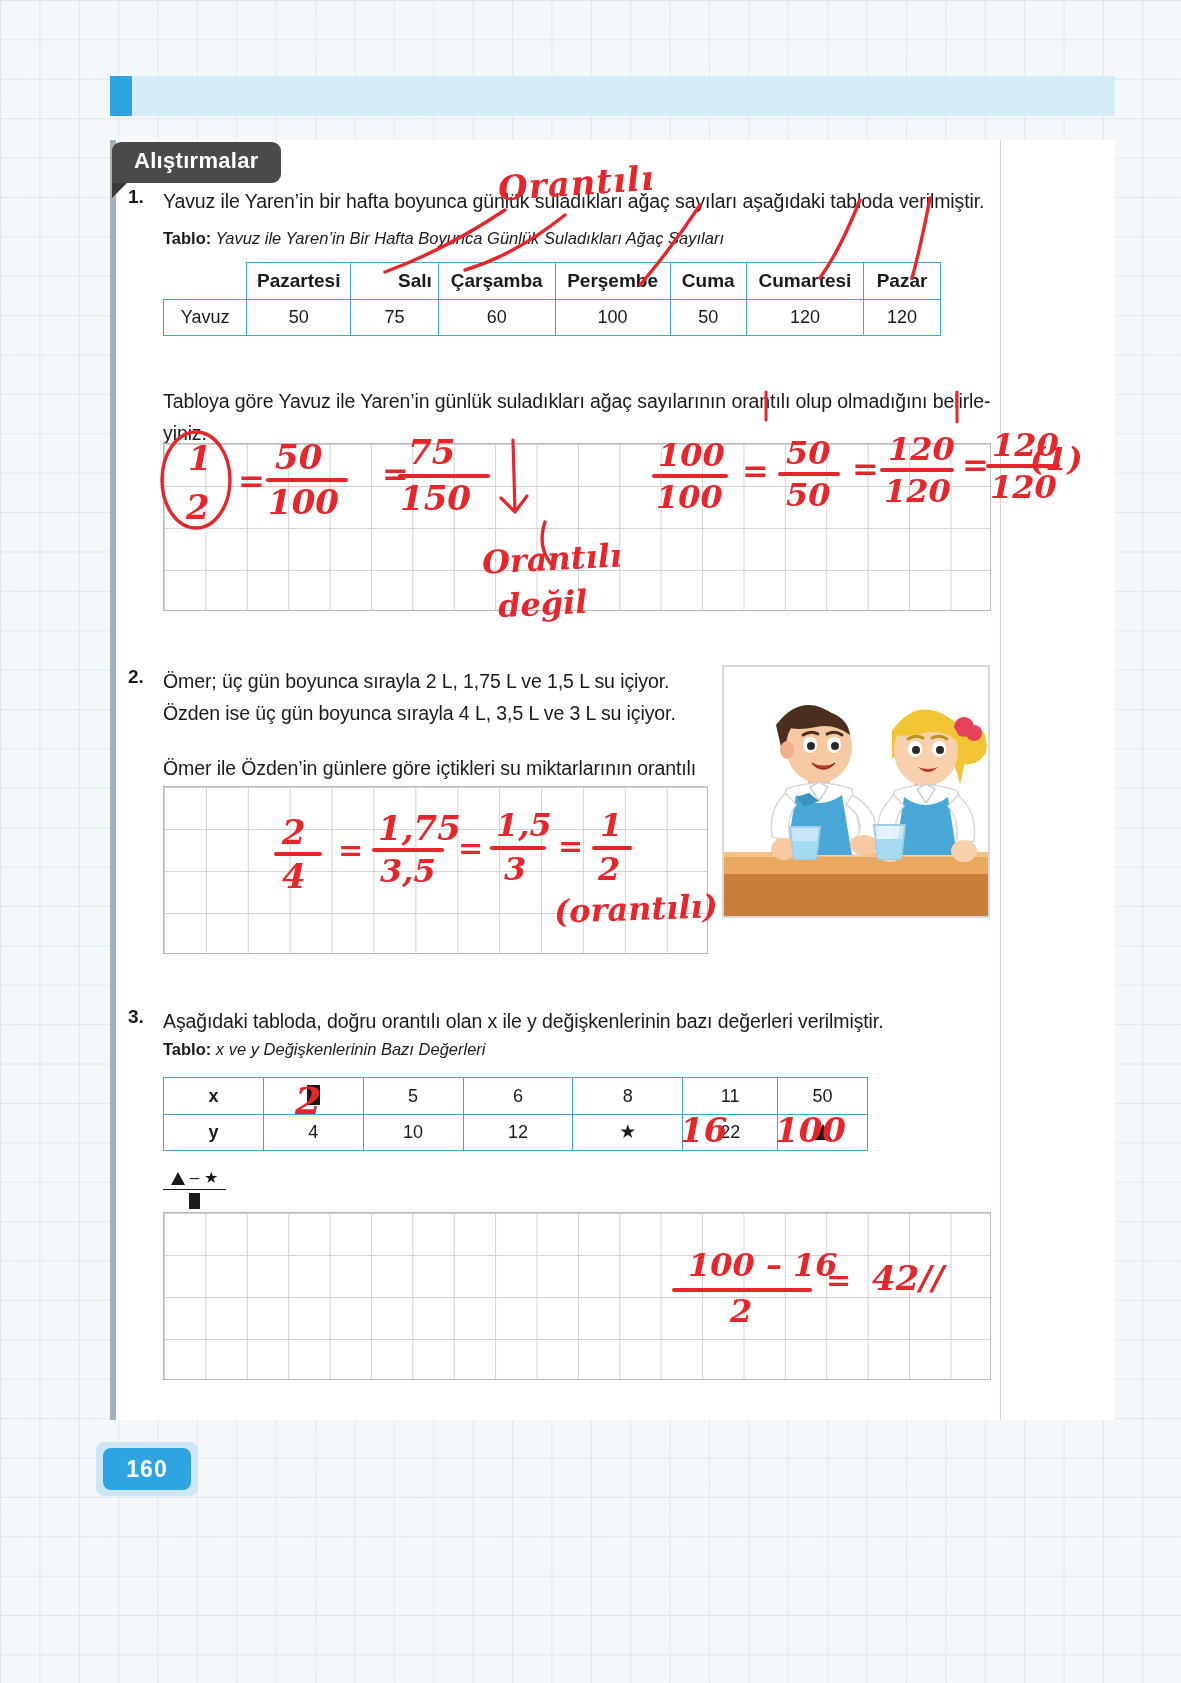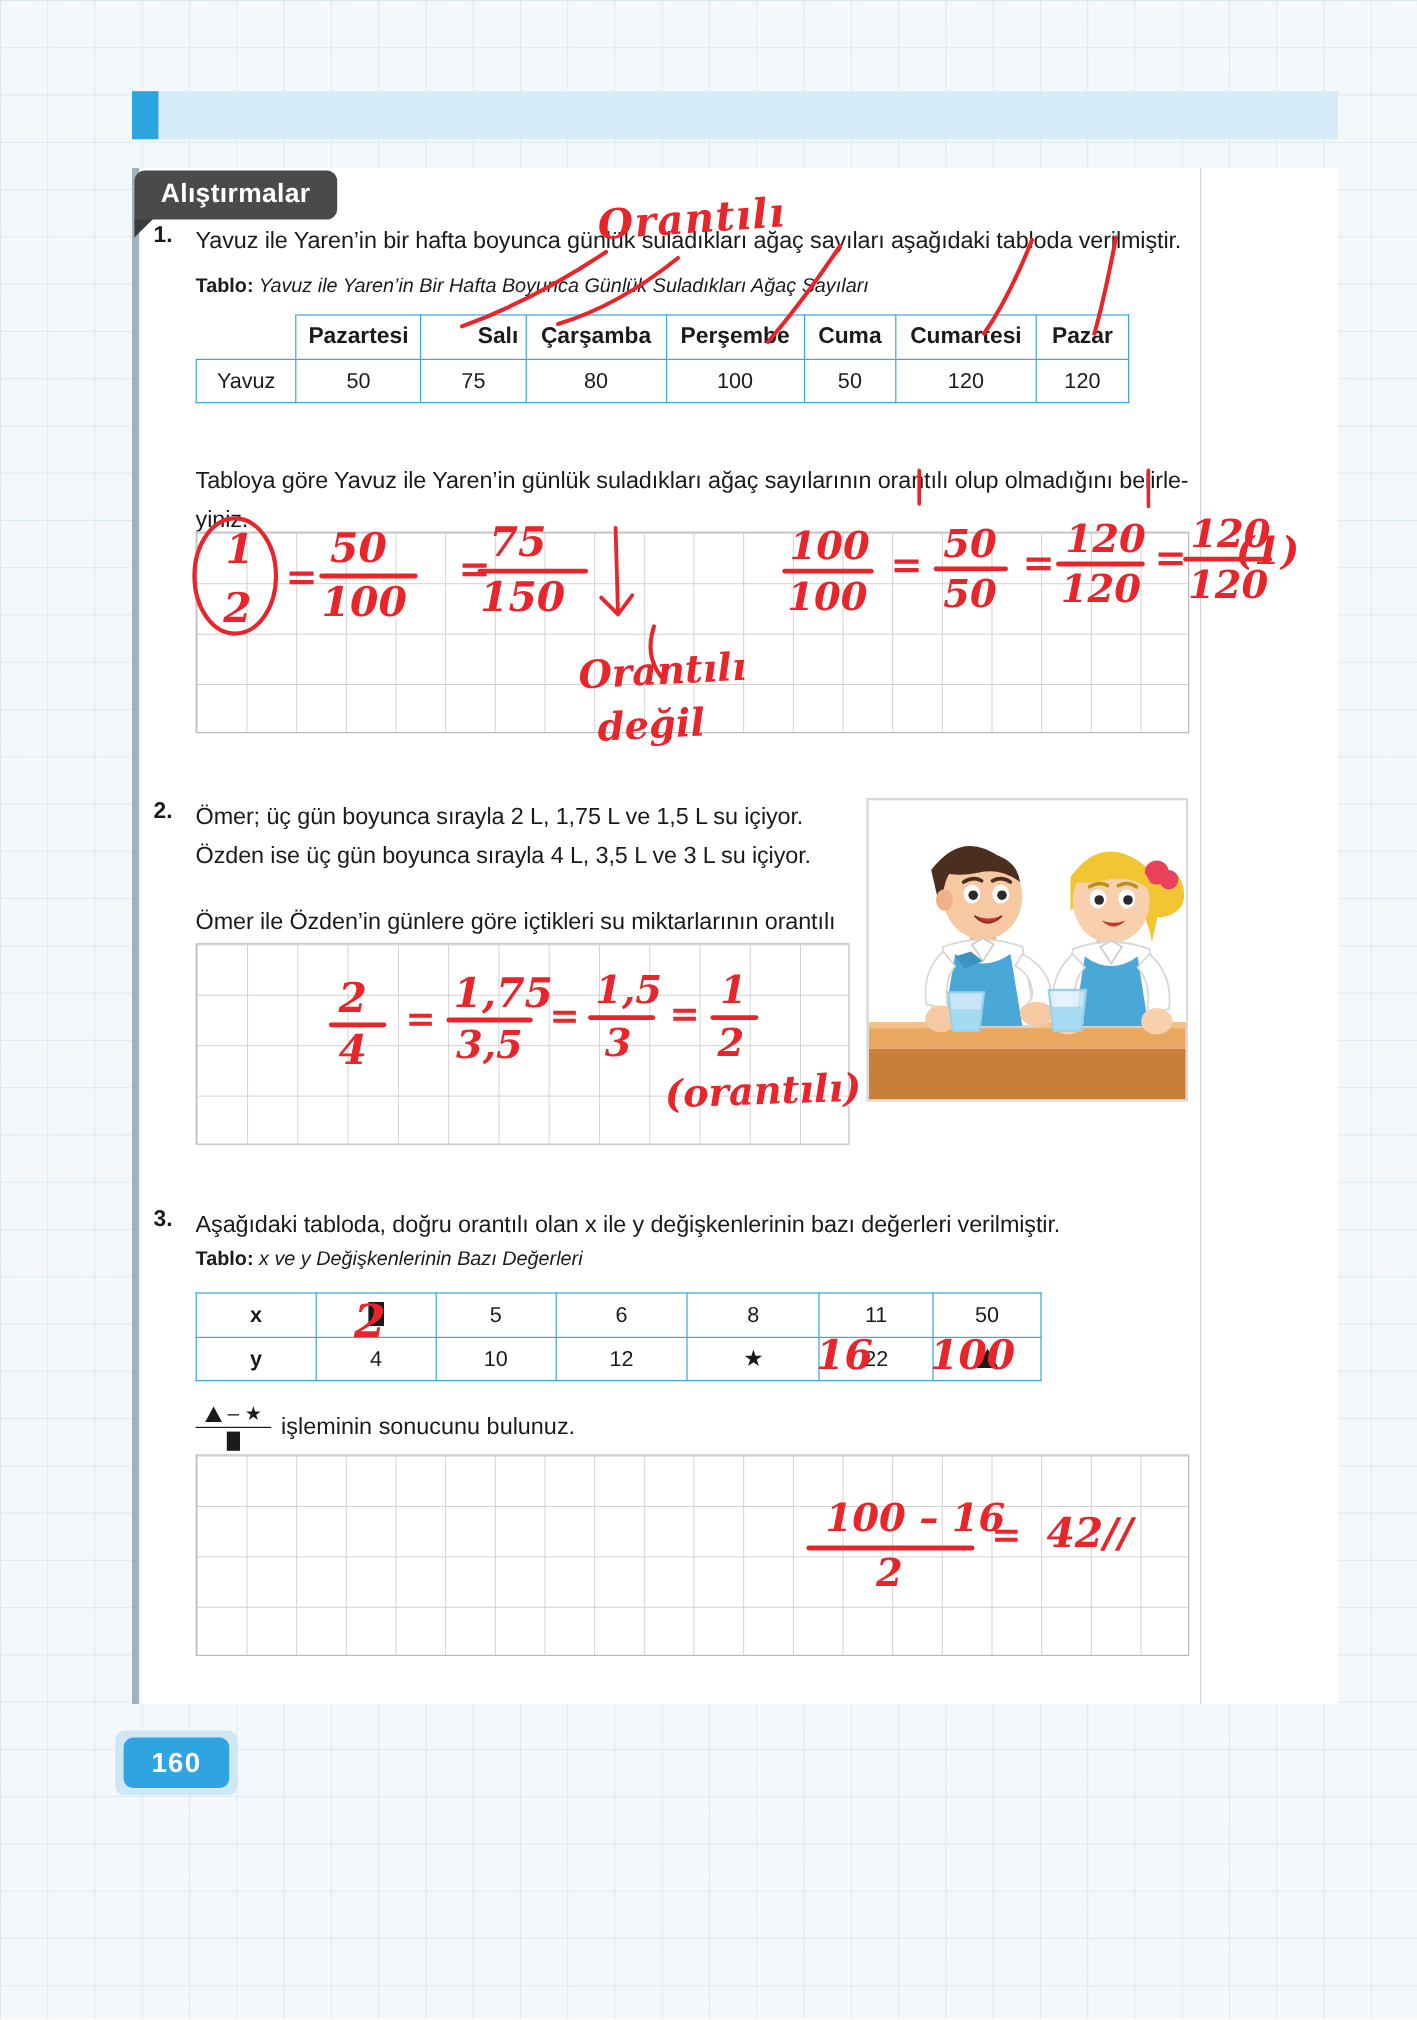--- a/index.html
+++ b/index.html
@@ -179,21 +179,21 @@
       <th style="width:88px;">Cuma</th>
       <th style="width:130px;">Cumartesi</th>
       <th style="width:92px;">Pazar</th>
     </tr>
   </thead>
   <tbody>
     <tr>
       <td class="rowlab">Yavuz</td>
       <td>50</td>
       <td>75</td>
-      <td>80</td>
+      <td>60</td>
       <td>100</td>
       <td>50</td>
       <td>120</td>
       <td>120</td>
     </tr>
   </tbody>
 </table>
 
 <div class="qtext" style="left:163px; top:385px; width:832px;">Tabloya göre Yavuz ile Yaren’in günlük suladıkları ağaç sayılarının orantılı olup olmadığını belirle-yiniz.</div>
 
@@ -319,21 +319,20 @@
       <td><span class="sym-tri"></span></td>
     </tr>
   </tbody>
 </table>
 
 <div style="position:absolute; left:163px; top:1168px; width:840px; display:flex; align-items:center; gap:8px; font-size:19.5px; color:#1a1a1a;">
   <span class="frac">
     <span class="num"><span class="sym-tri" style="border-bottom-width:13px;border-left-width:7px;border-right-width:7px;"></span> – <span class="sym-star" style="font-size:16px;">★</span></span>
     <span class="den"><span class="sym-sq" style="width:11px;height:16px;"></span></span>
   </span>
-  <span>işleminin sonucunu bulunuz.</span>
 </div>
 
 <div class="wsgrid" style="left:163px; top:1212px; width:828px; height:168px; background-size:41.4px 42px;"></div>
 
 <div class="pageno-shadow"></div>
 <div class="pageno">160</div>
 
 <svg class="hw" viewBox="0 0 1181 1683">
   <g fill="none" stroke="#e8252a" stroke-width="3.4" stroke-linecap="round" stroke-linejoin="round">
 

